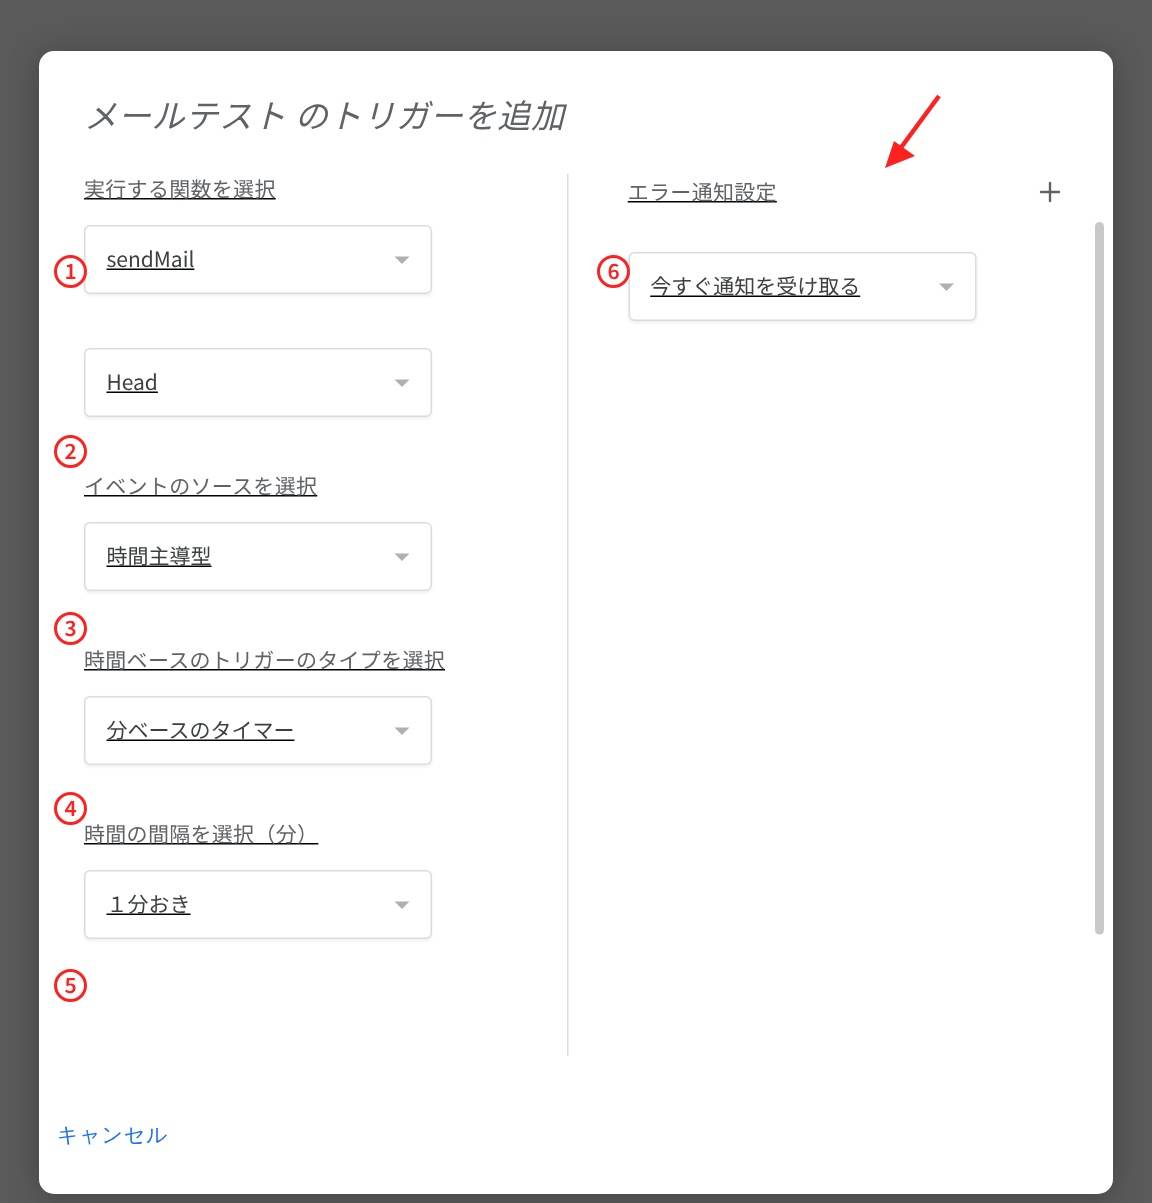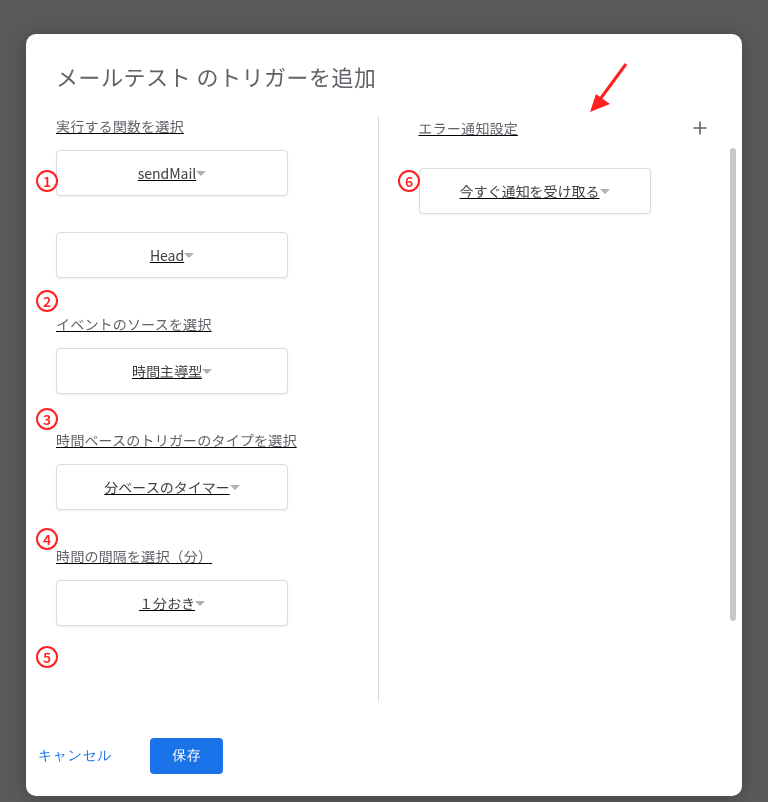--- a/index.html
+++ b/index.html
@@ -21,20 +21,21 @@
       border-radius: 10px;
       box-shadow: 0 2px 20px rgba(0,0,0,.25);
       display: flex;
       flex-direction: column;
     }
     .modal-header {
       padding: 26px 30px 12px 30px;
       font-size: 22px;
       color: #5f6368;
       letter-spacing: .5px;
+      font-style: italic;
     }
     .modal-body {
       flex: 1;
       display: flex;
       padding: 0 30px 0 30px;
       position: relative;
       text-decoration: underline;
     }
     .col {
       flex: 1;
@@ -73,21 +74,21 @@
       line-height: 1;
     }
     .dropdown {
       width: 232px;
       height: 46px;
       border: 1px solid #dadce0;
       border-radius: 4px;
       background: #fff;
       display: flex;
       align-items: center;
-      justify-content: center;
+      justify-content: space-between;
       padding: 0 14px;
       cursor: pointer;
       box-shadow: 0 1px 2px rgba(60,64,67,.08);
       margin-bottom: 36px;
     }
     .dropdown-value {
       font-size: 14px;
       color: #3c4043;
     }
     .dropdown-caret {
@@ -217,21 +218,20 @@
     </div>
 
     <div class="scrollbar-track">
       <div class="scrollbar-thumb"></div>
     </div>
 
   </div>
 
   <div class="modal-footer">
     <button class="btn-cancel">キャンセル</button>
-    <button class="btn-save">保存</button>
   </div>
 </div>
 
 <div class="marker" style="top:170px; left:36px;">1</div>
 <div class="marker" style="top:290px; left:36px;">2</div>
 <div class="marker" style="top:408px; left:36px;">3</div>
 <div class="marker" style="top:528px; left:36px;">4</div>
 <div class="marker" style="top:646px; left:36px;">5</div>
 <div class="marker" style="top:170px; left:398px;">6</div>
 

